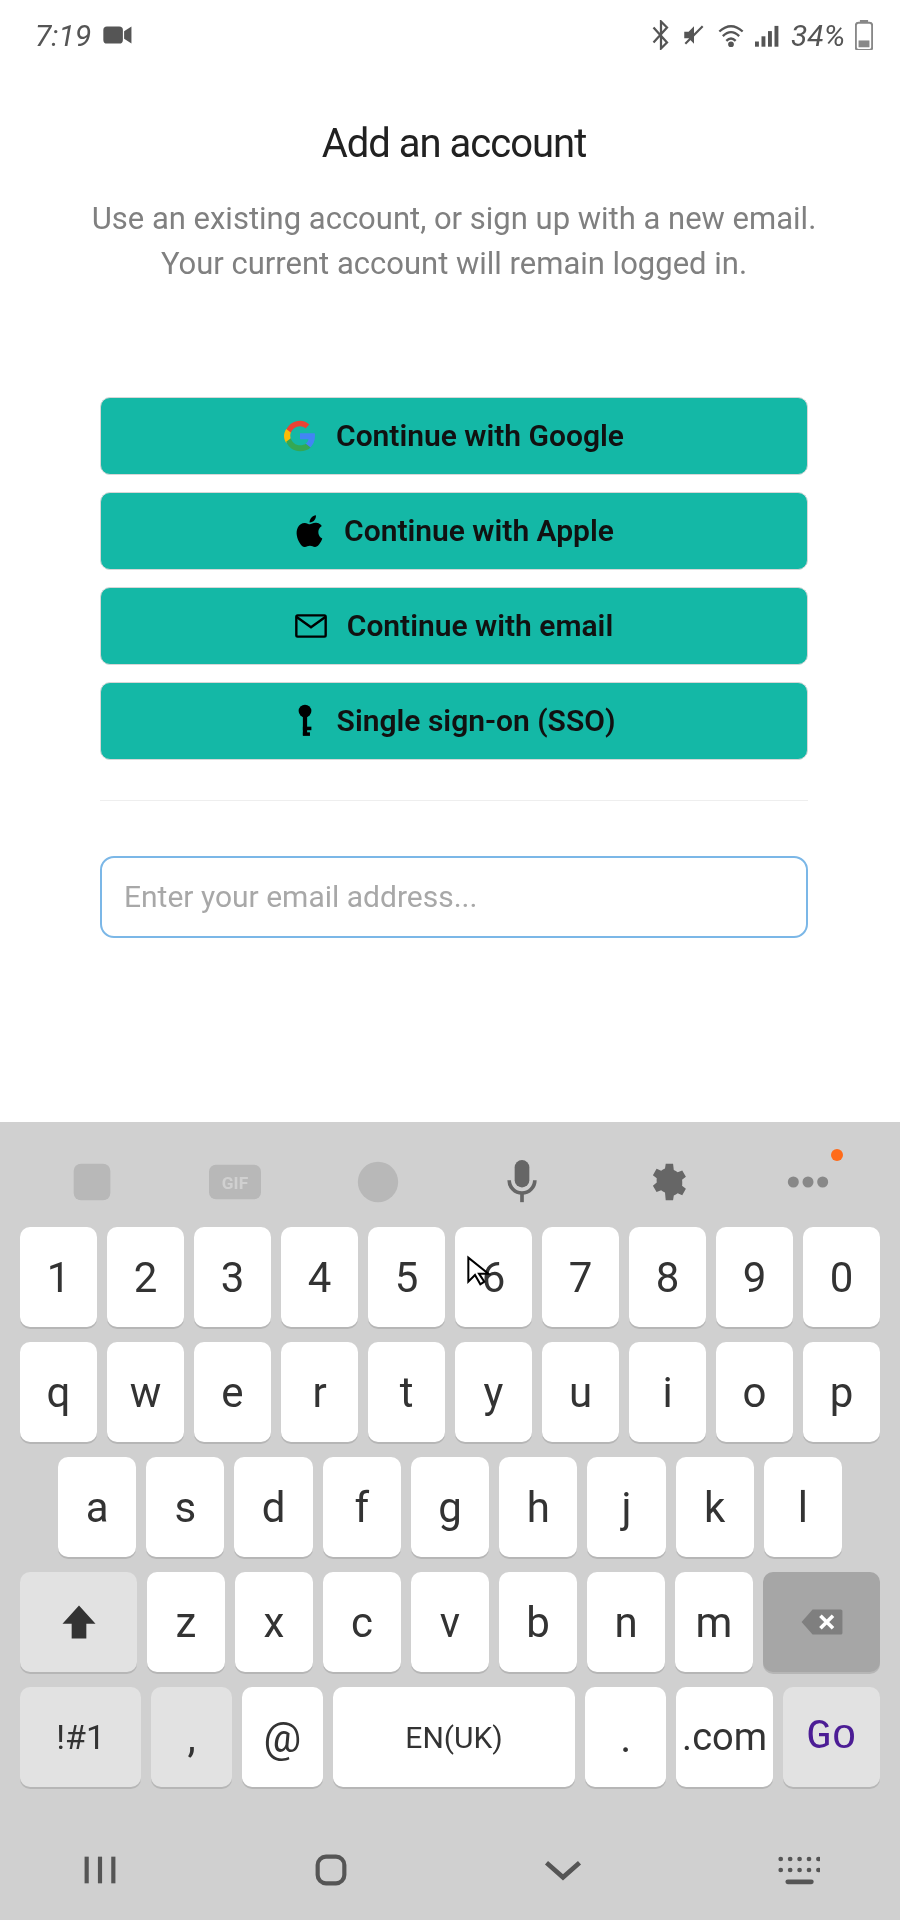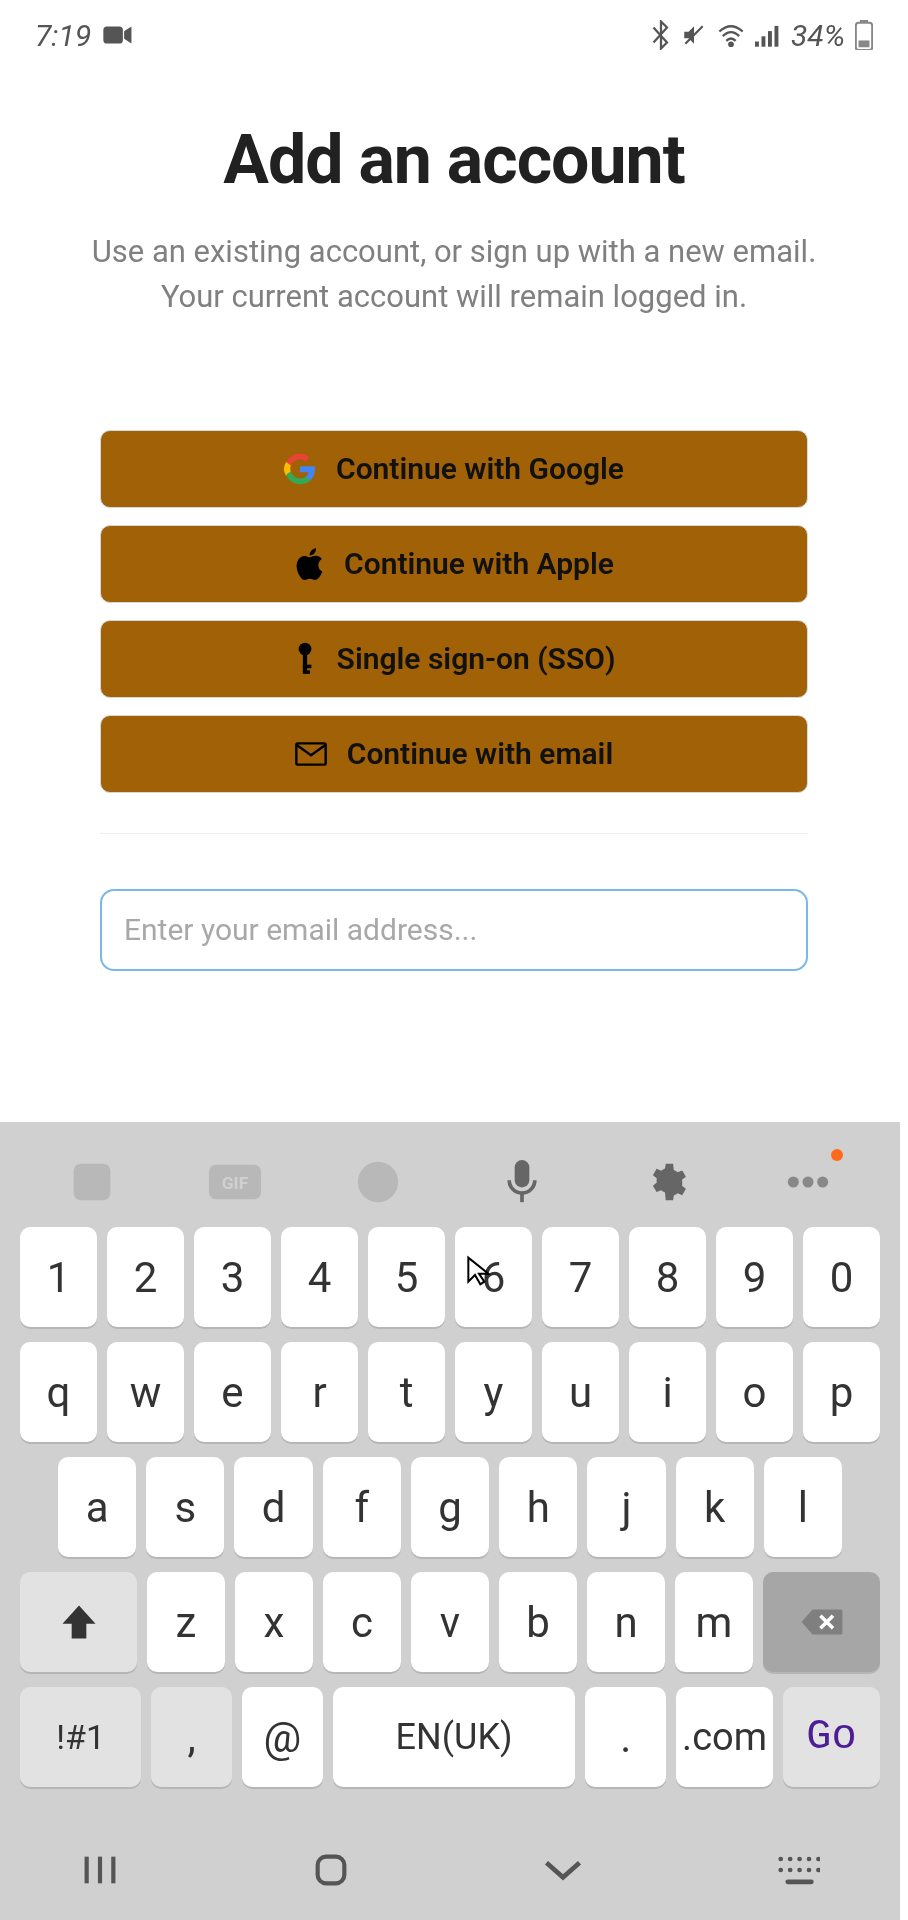--- a/index.html
+++ b/index.html
@@ -6,25 +6,25 @@
     html, body { width:908px; height:1920px; background:#fff; overflow:hidden; position:relative; color:#212121; }
 
     
     .status-bar { height:70px; display:flex; align-items:center; justify-content:space-between; padding:0 35px; font-size:30px; color:#555;font-style:italic; }
     .status-left { display:flex; align-items:center; gap:12px; }
     .status-right { display:flex; align-items:center; gap:10px; }
     .status-right .ico { display:inline-flex; }
 
     
     .content { padding:0 40px; }
-    h1.title { text-align:center; font-size:68px; font-weight:700; margin-top:50px; letter-spacing:-1px; }
+    h1.title { text-align:center; font-size:40px; font-weight:400; margin-top:50px; letter-spacing:-1px; }
     p.subtitle { text-align:center; font-size:31px; color:#808080; line-height:1.45; margin-top:30px; padding:0 25px;}
 
     .buttons { margin-top:110px; display:flex; flex-direction:column; gap:17px; padding:0 60px;}
-    .auth-btn { width:100%; height:78px; border:1px solid #d7d7d7; border-radius:10px; background:#a16207; display:flex; align-items:center; justify-content:center; gap:20px; font-size:30px; font-weight:600; color:#111; cursor:pointer;}
+    .auth-btn { width:100%; height:78px; border:1px solid #d7d7d7; border-radius:10px; background:#14b8a6; display:flex; align-items:center; justify-content:center; gap:20px; font-size:30px; font-weight:600; color:#111; cursor:pointer;}
     .auth-btn .ico { display:inline-flex; }
 
     .divider { height:1px; background:#eee; margin:40px 60px 0;}
 
     .email-section { padding:0 60px; margin-top:55px; }
     .email-label { font-size:28px; font-weight:600; color:#666; margin-bottom:20px; }
     .email-input { width:100%; height:82px; border:2px solid #7bb7e7; border-radius:14px; font-size:30px; padding:0 22px; outline:none; color:#333;}
     .email-input::placeholder { color:#a8a8a8; }
 
     
@@ -32,21 +32,21 @@
     .kb-toolbar { height:90px; display:flex; align-items:center; justify-content:space-around; padding:0 20px;}
     .kb-tool { width:60px; height:60px; display:flex; align-items:center; justify-content:center; color:#777; position:relative;}
     .kb-tool.light { color:#b8b8b8;}
     .kb-tool .dot-badge { position:absolute; top:-3px; right:-5px; width:12px; height:12px; background:#ff6b1a; border-radius:50%; }
 
     .kb-rows { padding:0 20px 18px; }
     .kb-row { display:flex; gap:10px; margin-bottom:15px; justify-content:center; }
     .key { flex:1; height:100px; background:#fff; border-radius:10px; display:flex; align-items:center; justify-content:center; font-size:42px; color:#333; box-shadow:0 2px 0 rgba(0,0,0,0.12); cursor:pointer; user-select:none;}
     .key.dark { background:#e2e2e2; }
     .key.wide { flex:1.5; }
-    .key.space { flex:3; font-size:36px;}
+    .key.space { flex:3; font-size:30px;}
     .key.com { flex:1.2; font-size:38px;}
     .key.go { flex:1.2; font-size:42px; color:#4c1d95; font-weight:500;font-family:Liberation Mono, monospace;}
     .key.shift svg, .key.backspace svg { width:44px; height:44px;}
     .key.backspace { background:#a6a6a6;}
     .key.backspace svg{ fill:#fff;}
 
     .row-asdf { padding:0 38px;}
 
     
     .navbar { height:100px; display:flex; align-items:center; justify-content:space-between; padding:0 80px; background:#d0d0d0;}
@@ -129,38 +129,38 @@
       <span class="ico">
         <svg width="30" height="34" viewBox="0 0 24 28" fill="#000">
             <path d="M19.7 14.9c0-3.3 2.7-4.9 2.8-5-1.5-2.2-3.9-2.5-4.8-2.6-2-0.2-4 1.2-5 1.2s-2.6-1.2-4.3-1.1C6.1 7.5 4 8.8 2.9 10.9c-2.3 4-0.6 9.9 1.6 13.1 1.1 1.6 2.4 3.3 4.1 3.2 1.6-0.1 2.3-1.1 4.2-1.1s2.5 1.1 4.3 1c1.8 0 2.9-1.6 4-3.2 1.3-1.8 1.8-3.6 1.8-3.7C22.8 20.2 19.7 18.9 19.7 14.9zM16.4 5.2c0.9-1.1 1.5-2.6 1.3-4.2-1.3 0.1-2.9 0.9-3.8 2-0.8 1-1.6 2.5-1.4 4C14 7.1 15.5 6.3 16.4 5.2z"></path>
           </svg>
       </span>
       <span>Continue with Apple</span>
     </button>
 
     <button class="auth-btn">
       <span class="ico">
+        <svg width="32" height="24" viewBox="0 0 24 18" fill="none" stroke="#000" stroke-width="1.8">
+            <rect x="1" y="1" width="22" height="16" rx="1"></rect>
+            <path d="M1 2 L12 10 L23 2"></path>
+          </svg>
+      </span>
+      <span>Continue with email</span>
+    </button>
+
+    <button class="auth-btn">
+      <span class="ico">
         <svg width="24" height="34" viewBox="0 0 14 24" fill="#000">
             <circle cx="7" cy="5" r="4.5"></circle>
             <rect x="5.5" y="8" width="3" height="14"></rect>
             <rect x="5.5" y="16" width="6" height="2.5"></rect>
             <rect x="5.5" y="20" width="5" height="2.5"></rect>
           </svg>
       </span>
       <span>Single sign-on (SSO)</span>
-    </button>
-
-    <button class="auth-btn">
-      <span class="ico">
-        <svg width="32" height="24" viewBox="0 0 24 18" fill="none" stroke="#000" stroke-width="1.8">
-            <rect x="1" y="1" width="22" height="16" rx="1"></rect>
-            <path d="M1 2 L12 10 L23 2"></path>
-          </svg>
-      </span>
-      <span>Continue with email</span>
     </button>
   </div>
 
   <div class="divider"></div>
 
   <div class="email-section">
     <input class="email-input" type="email" placeholder="Enter your email address..." style="">
   </div>
 </div>
 

